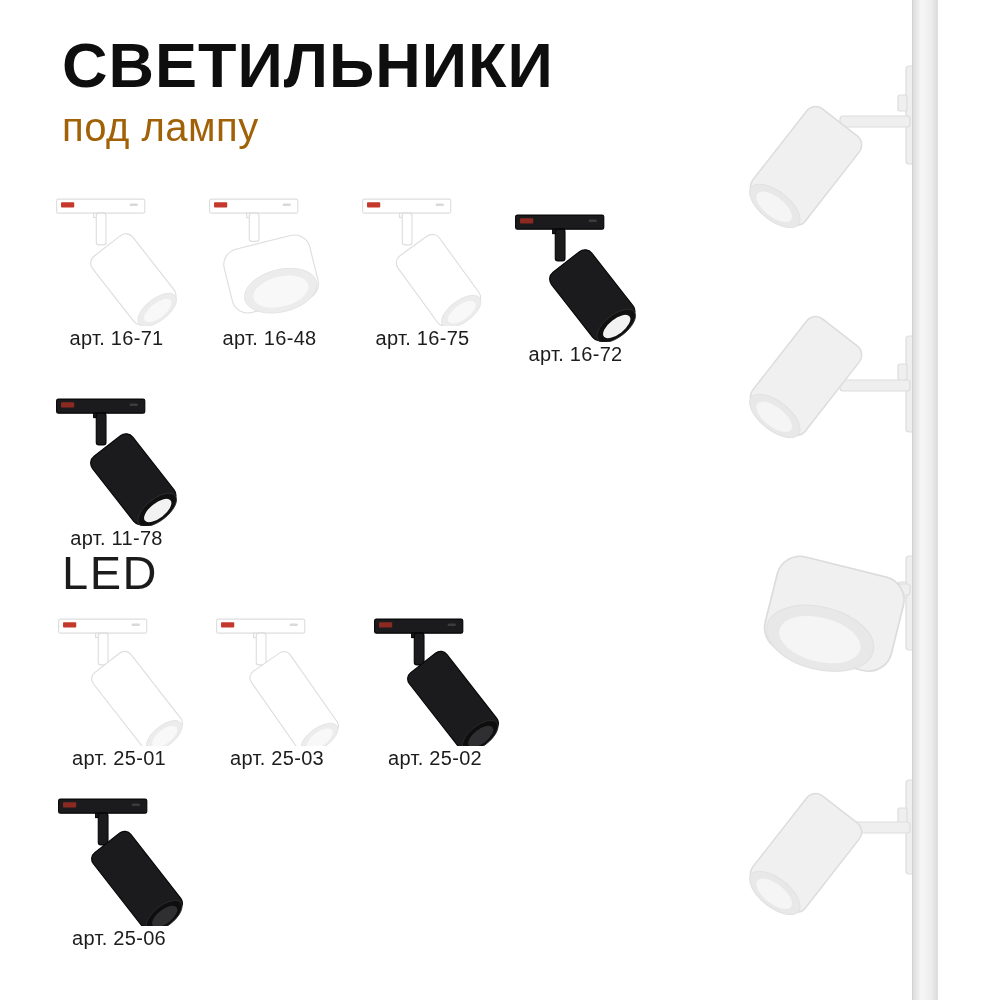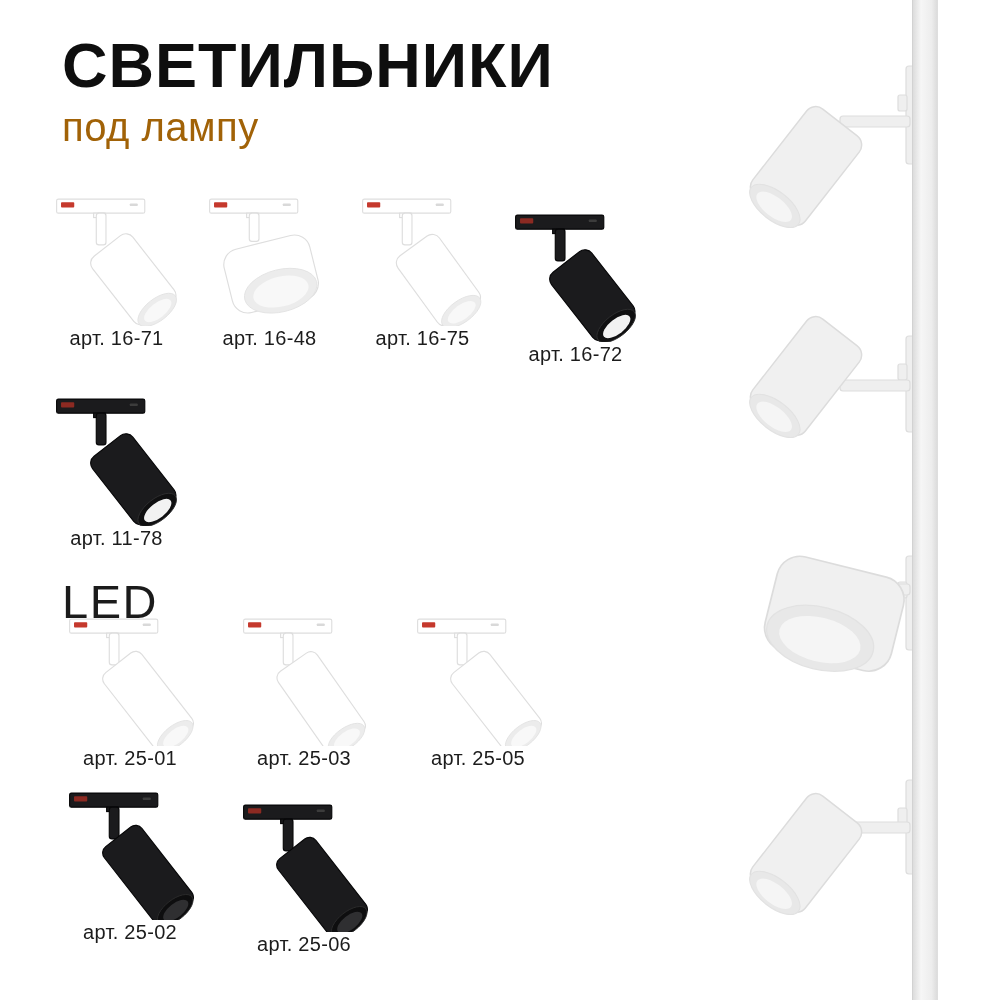--- a/index.html
+++ b/index.html
@@ -4,25 +4,25 @@
 <style>
   html,body{margin:0;padding:0;}
   body{
     width:1000px;height:1000px;position:relative;overflow:hidden;
     background:#ffffff;font-family:"Liberation Sans",sans-serif;color:#1c1c1c;
   }
   
   .header{position:absolute;left:62px;top:30px;}
   .title{font-size:63px;font-weight:800;letter-spacing:1px;color:#0e0e0e;line-height:1.12;}
   .subtitle{font-size:40px;font-weight:400;letter-spacing:.5px;color:#a16207;margin-top:4px;line-height:1.1;}
-  .led-heading{position:absolute;left:62px;top:574px;font-size:47px;font-weight:300;letter-spacing:1.5px;color:#1b1b1b;}
+  .led-heading{position:absolute;left:62px;top:545px;font-size:47px;font-weight:300;letter-spacing:1.5px;color:#1b1b1b;}
   
   .grid{position:absolute;display:grid;row-gap:10px;}
   .grid-lamp{left:40px;top:192px;grid-template-columns:repeat(4,153px);}
-  .grid-led{left:51px;top:612px;grid-template-columns:repeat(3,158px);gap:16px;}
+  .grid-led{left:40px;top:612px;grid-template-columns:repeat(3,158px);}
   .cell{display:flex;flex-direction:column;align-items:center;}
   .cell svg{width:146px;height:134px;display:block;}
   .article{font-size:20px;font-weight:400;letter-spacing:.3px;color:#1c1c1c;margin-top:1px;white-space:nowrap;text-align:center;}
   
   .p-body{fill:var(--body);stroke:var(--edge);stroke-width:1.3;}
   .p-face{fill:var(--face);stroke:var(--edge2);stroke-width:1;}
   .p-inner{fill:var(--inner);}
   .p-tag{fill:var(--tag);}
   .p-mark{fill:var(--mark);}
   .v-white{--body:#ffffff;--edge:#dedede;--edge2:#e3e3e3;--face:#ececec;--inner:#f8f8f8;--tag:#c5392d;--mark:#d9d9d9;}
@@ -158,30 +158,20 @@
     <svg class="v-white" viewBox="0 0 165 152">
       <use href="#g-adapter"></use>
         <use href="#g-stem"></use>
       <g transform="translate(102,102) rotate(-35)">
           <use href="#g-cyl-long"></use>
         </g>
     </svg>
     <figcaption class="article">арт. 25-03</figcaption>
   </figure>
 
-  <figure class="cell" style="margin:0">
-    <svg class="v-white" viewBox="0 0 165 152">
-      <use href="#g-adapter"></use>
-        <use href="#g-stem"></use>
-      <g transform="translate(103,101) rotate(-38)">
-          <use href="#g-cyl-long"></use>
-        </g>
-    </svg>
-    <figcaption class="article">арт. 25-05</figcaption>
-  </figure>
 
   <figure class="cell" style="margin:0">
     <svg class="v-black-df" viewBox="0 0 165 152">
       <use href="#g-adapter"></use>
         <use href="#g-stem"></use>
       <g transform="translate(103,101) rotate(-38)">
           <use href="#g-cyl-long"></use>
         </g>
     </svg>
     <figcaption class="article">арт. 25-02</figcaption>

